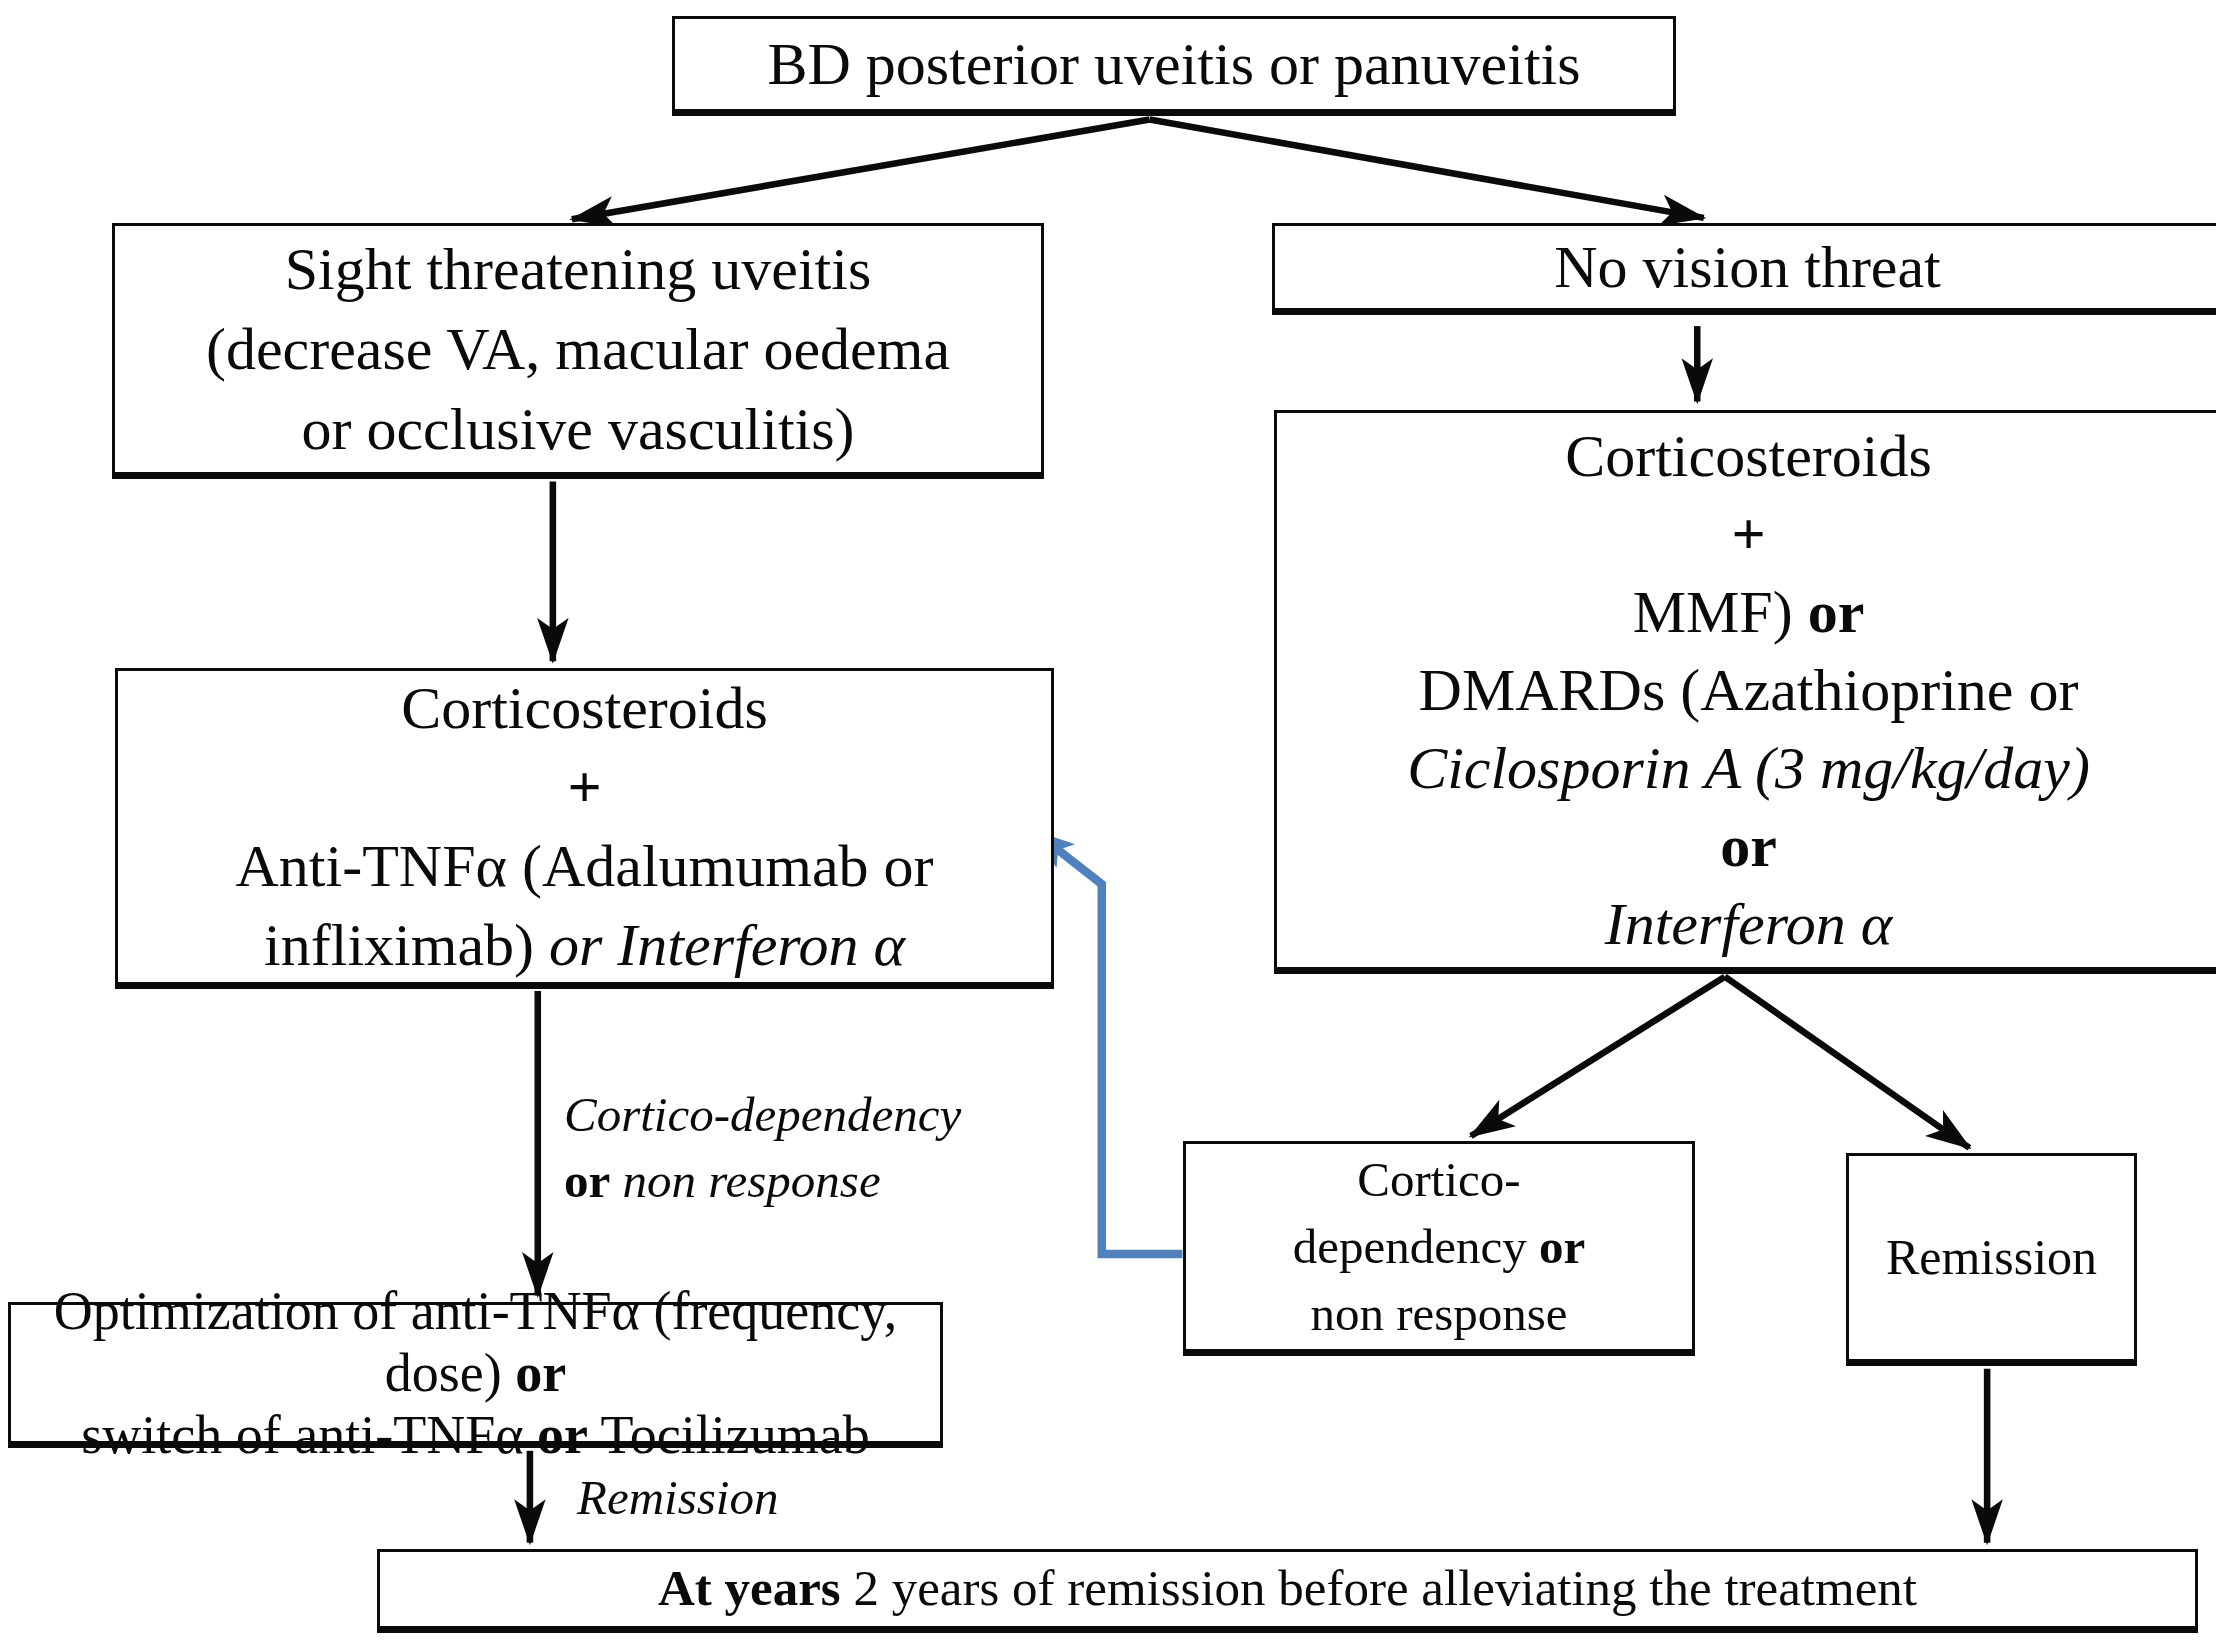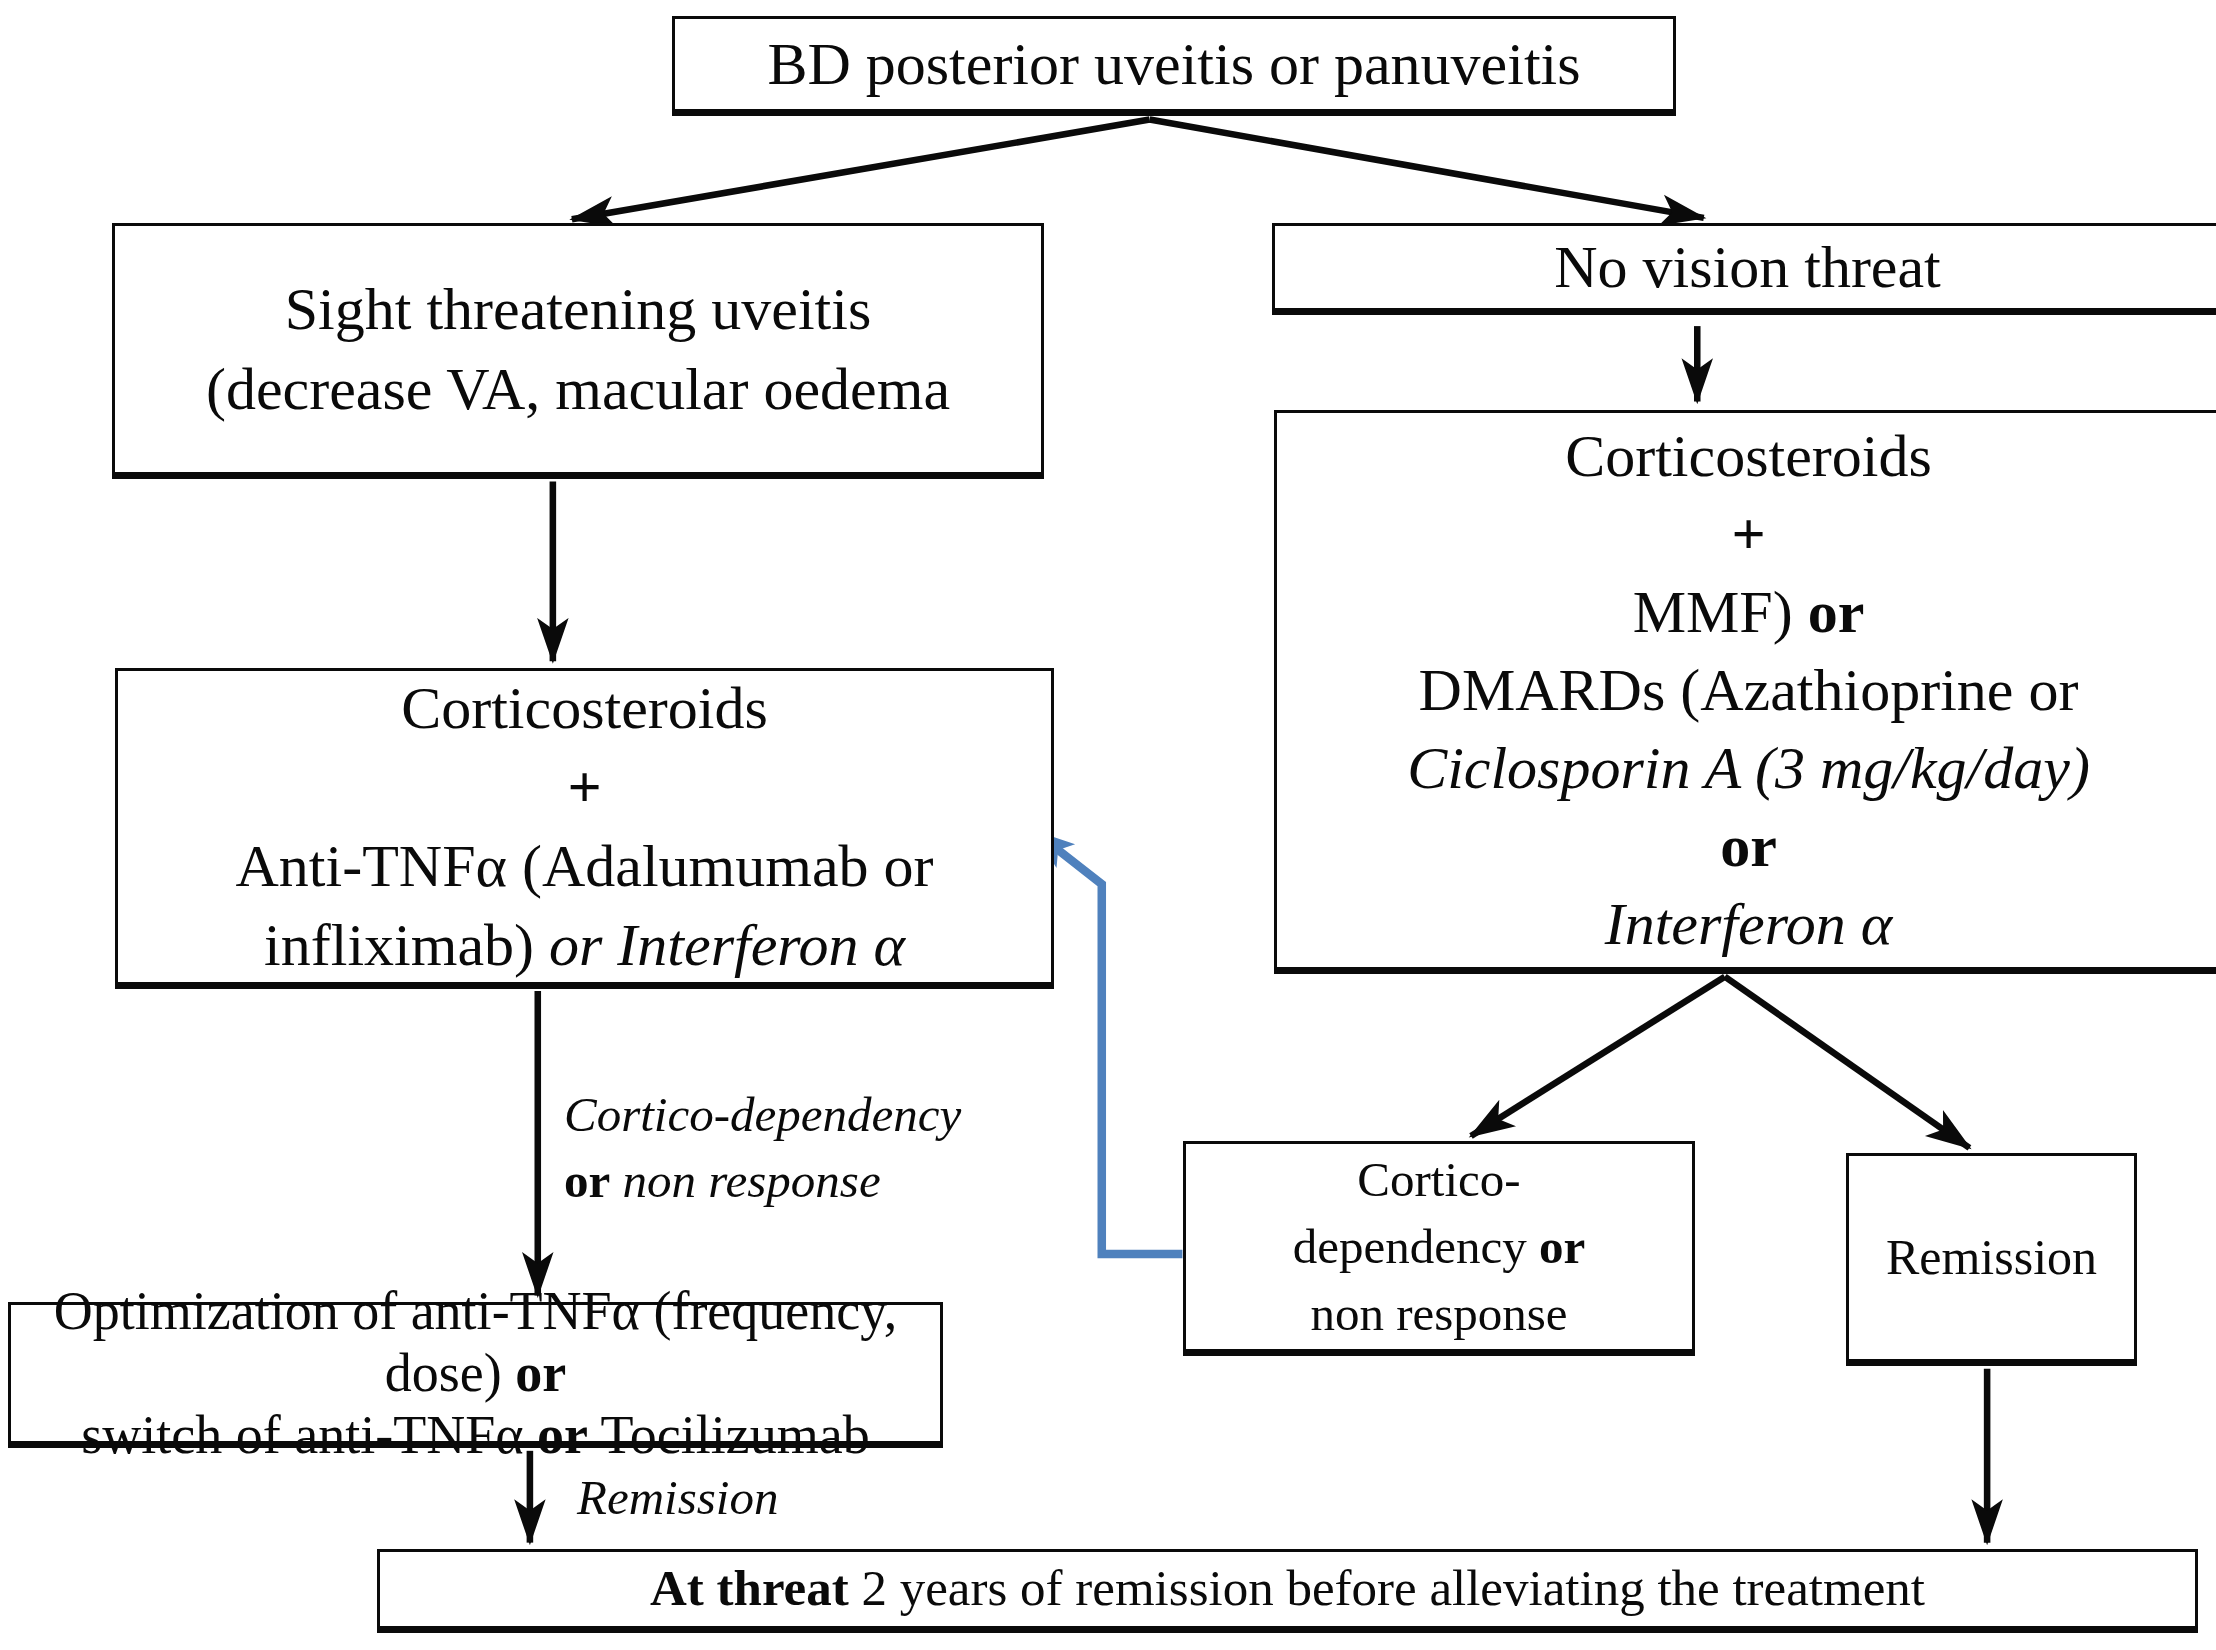--- a/index.html
+++ b/index.html
@@ -82,20 +82,21 @@
     <path class="arrow arrow-blue" marker-end="url(#ahu)" d="M1803,1912 L1680,1912 L1680,1348 L1578,1268"></path>
   </svg>
 
   <div class="box top-box f-big">
     <div class="line">BD posterior uveitis or panuveitis</div>
   </div>
 
   <div class="box sight-box f-big">
     <div class="line">Sight threatening uveitis</div>
     <div class="line">(decrease VA, macular oedema</div>
+    <div class="line">or occlusive vasculitis)</div>
   </div>
 
   <div class="box nothreat-box f-big">
     <div class="line">No vision threat</div>
   </div>
 
   <div class="box ctnf-box f-big">
     <div class="line">Corticosteroids</div>
     <div class="line b">+</div>
     <div class="line">Anti-TNFα (Adalumumab or</div>
@@ -121,21 +122,21 @@
     <div class="line">Cortico-</div>
     <div class="line"><span>dependency </span><span class="b">or</span></div>
     <div class="line">non response</div>
   </div>
 
   <div class="box rem-box">
     <div class="line">Remission</div>
   </div>
 
   <div class="box bottom-box">
-    <div class="line"><span class="b">At threat</span><span> 2 years of remission before alleviating the treatment</span></div>
+    <div class="line"><span class="b">At years</span><span> 2 years of remission before alleviating the treatment</span></div>
   </div>
 
   <div class="label arrow-label">
     <div class="i">Cortico-dependency</div>
     <div><span class="b">or</span><span class="i"> non response</span></div>
   </div>
 
   <div class="label remission-label i">Remission</div>
 
 </div>

